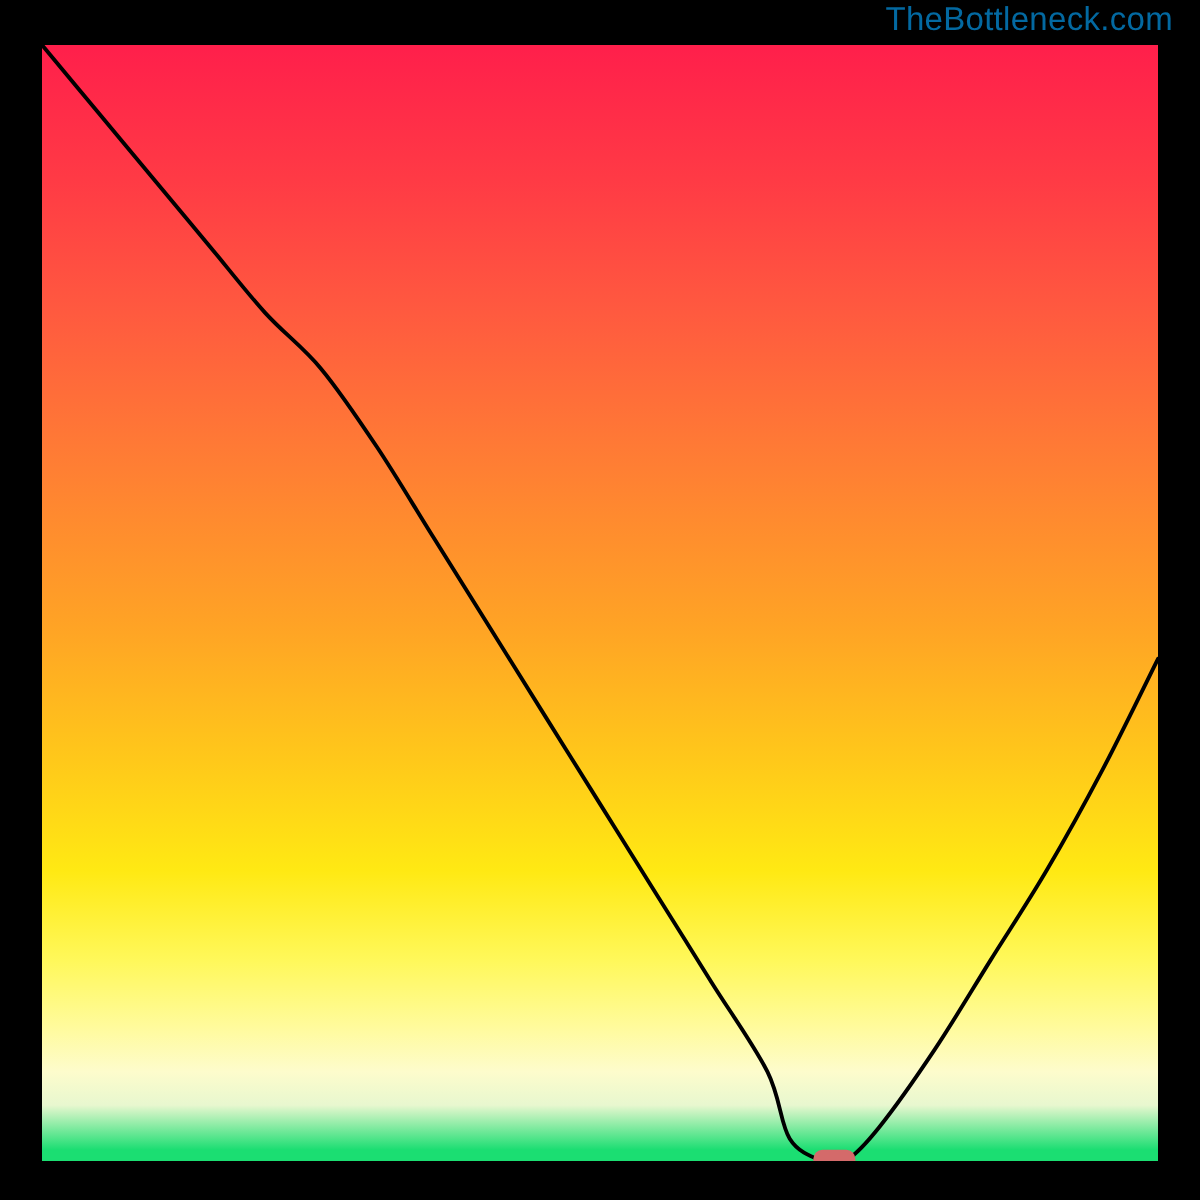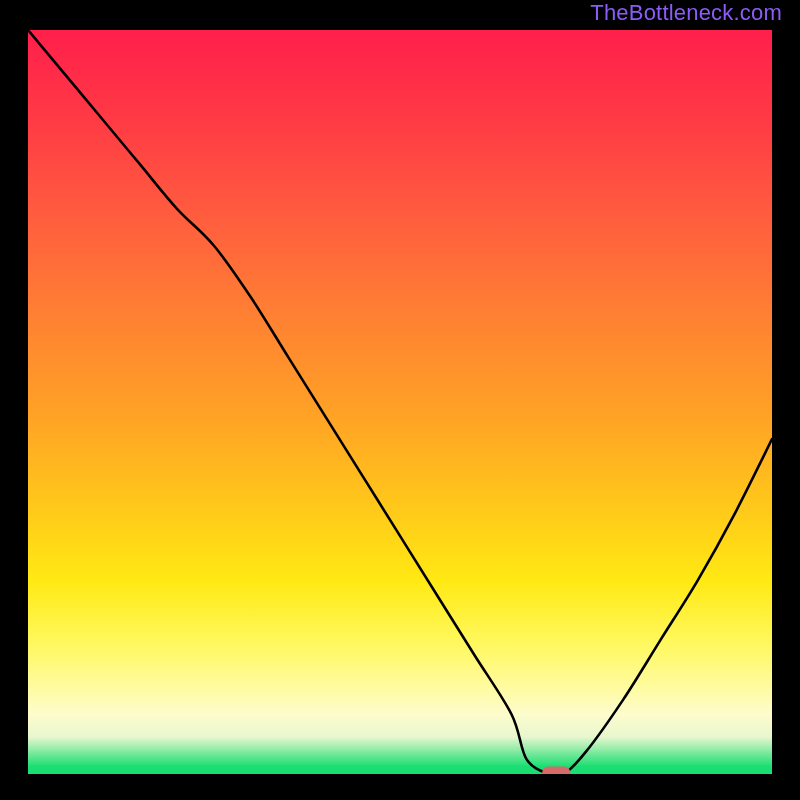--- a/index.html
+++ b/index.html
@@ -9,21 +9,21 @@
     width: 800px;
     height: 800px;
     position: relative;
     overflow: hidden;
     font-family: Arial, Helvetica, sans-serif;
   }
   .watermark {
     position: absolute;
     top: 0px;
     right: 18px;
-    color: #8b5cf6;
+    color: #0369a1;
     font-size: 22px;
     font-weight: 500;
     letter-spacing: 0.2px;
     z-index: 10;
   }
   .plot-area {
     position: absolute;
     top: 30px;
     left: 28px;
     width: 744px;

